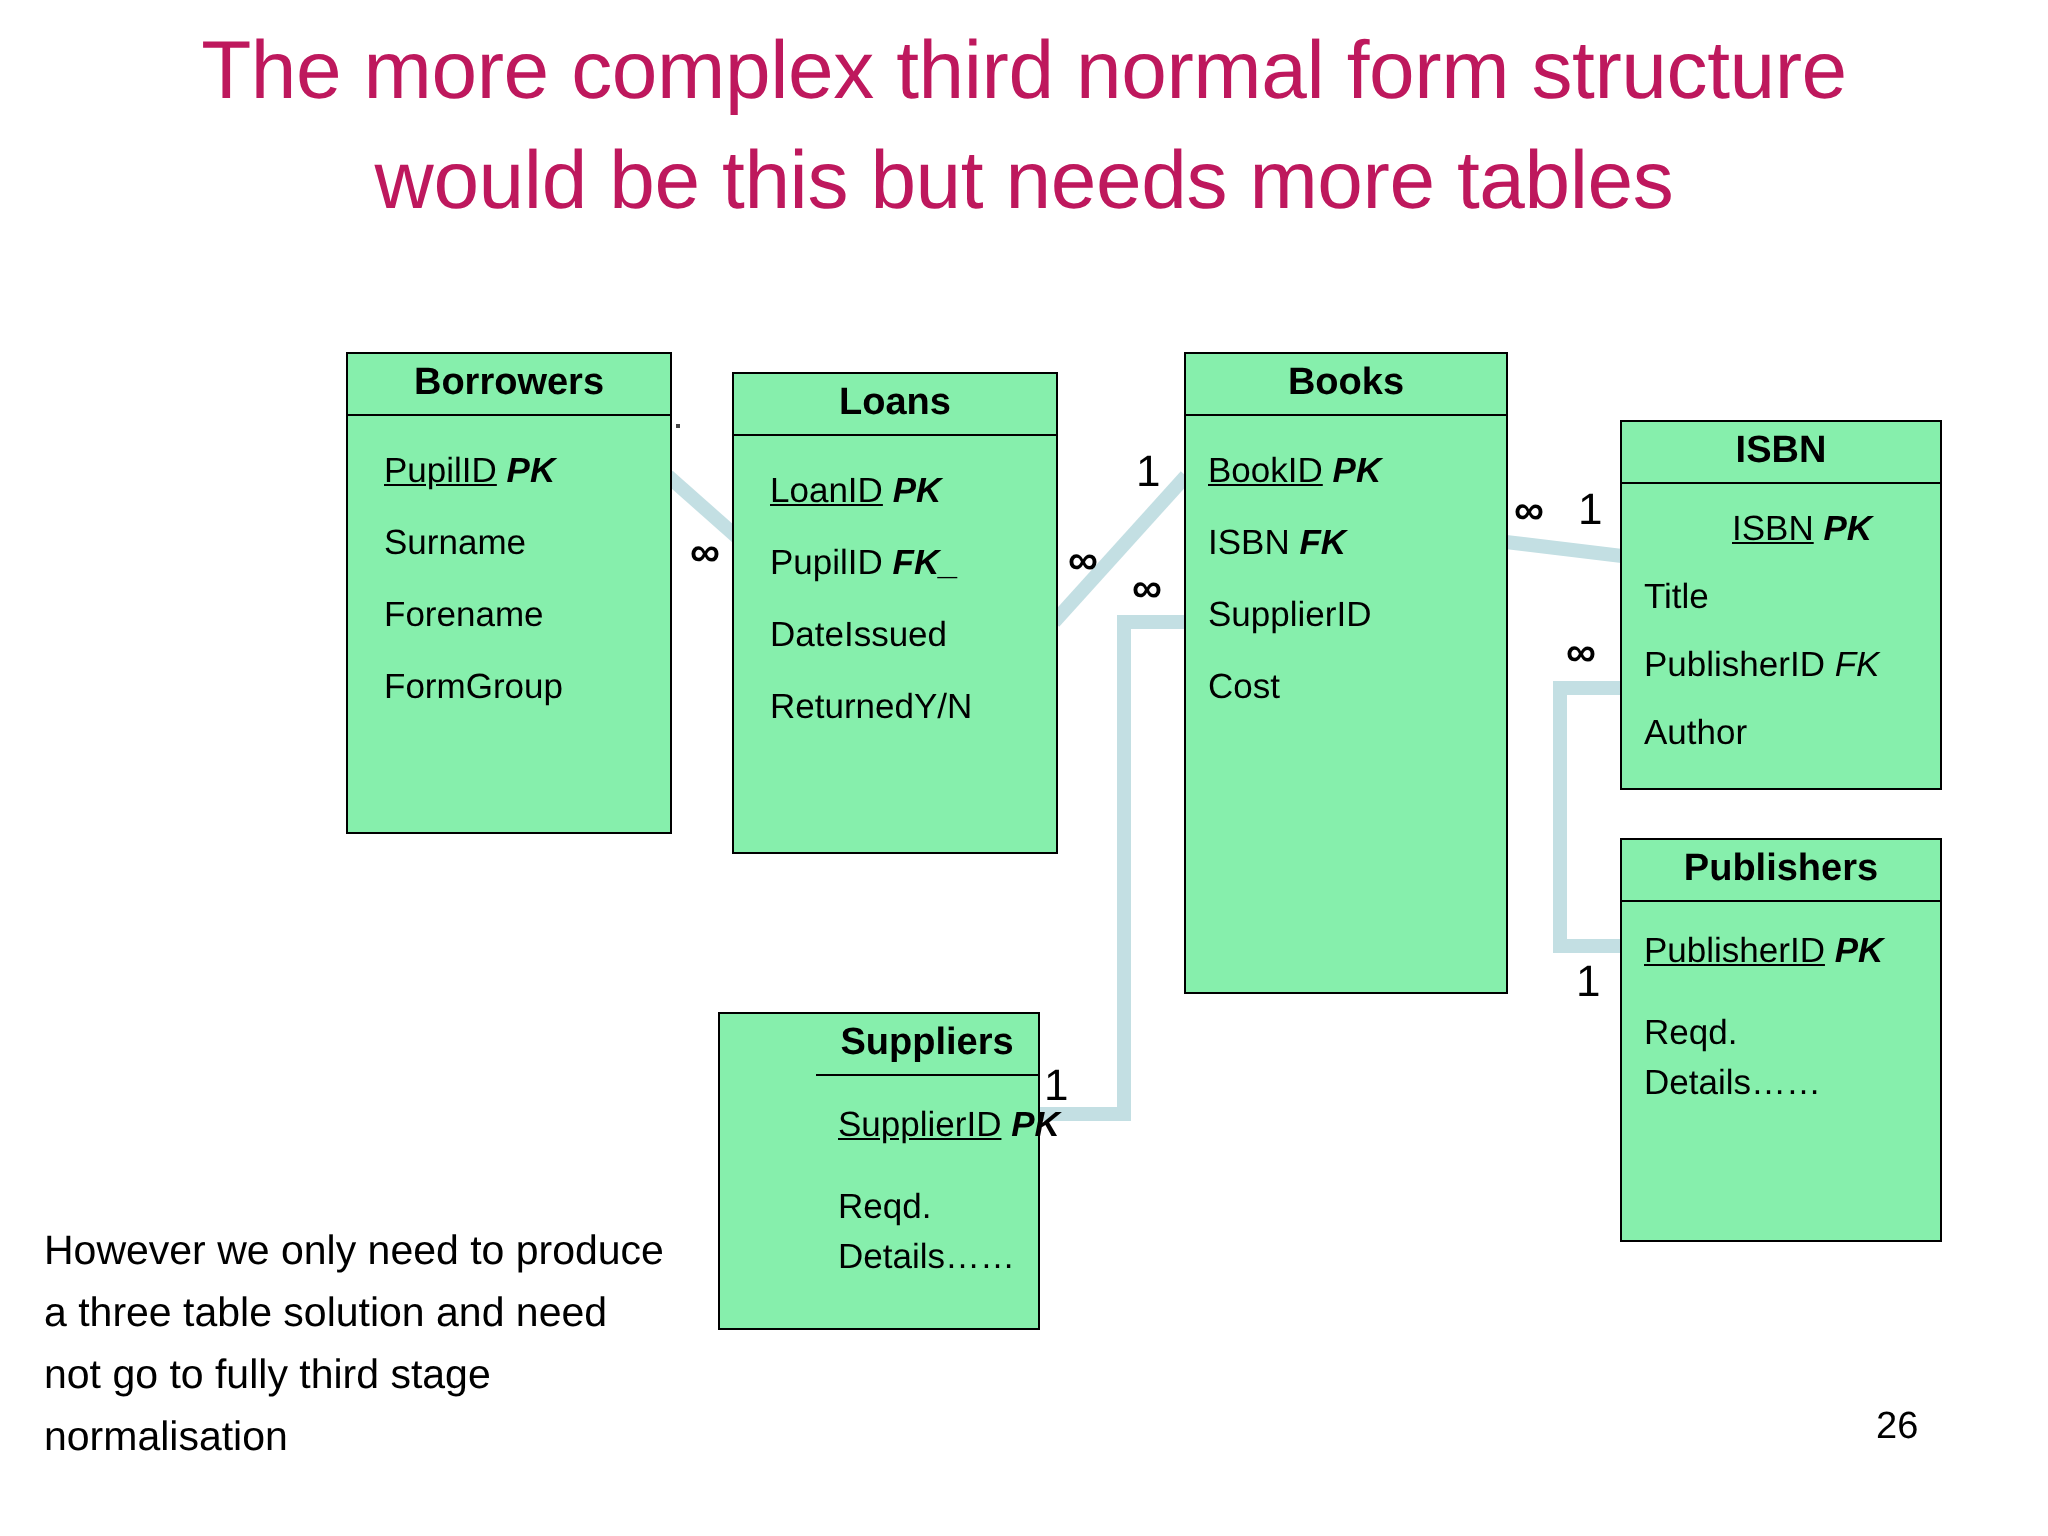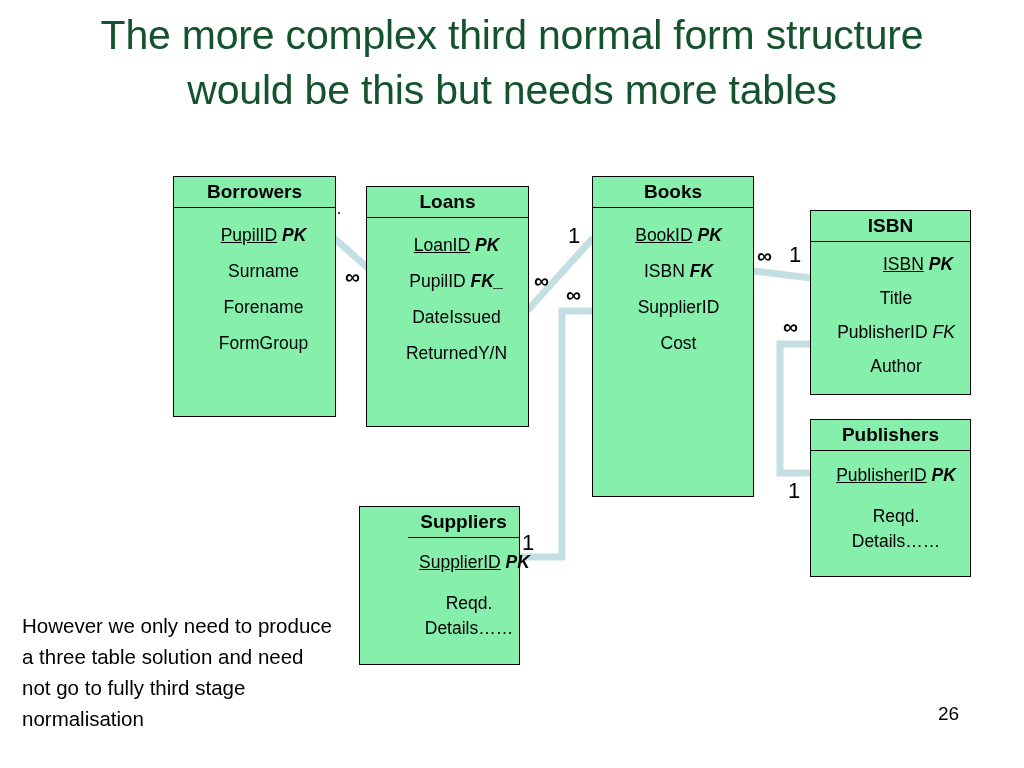--- a/index.html
+++ b/index.html
@@ -27,21 +27,21 @@
   #slide-title {
     position: absolute;
     left: 92px;
     top: 8px;
     width: 840px;
     text-align: center;
     font-size: 41px;
     line-height: 55px;
     font-weight: normal;
     letter-spacing: -0.2px;
-    color: #14532d;
+    color: #be185d;
   }
 
   
   #connectors {
     position: absolute;
     left: 0; top: 0;
     width: 1024px;
     height: 768px;
     pointer-events: none;
   }
@@ -58,21 +58,20 @@
     border-bottom: 1.6px solid #000000;
     text-align: center;
     font-weight: bold;
     font-size: 19px;
     line-height: 30px;
     height: 31px;
     letter-spacing: 0px;
   }
   .entity-body {
     padding: 9px 0 0 18px;
-    text-align: center;
   }
   .attr {
     font-size: 17.5px;
     line-height: 36px;
     white-space: pre;
   }
   .attr.tight {
     line-height: 25px;
   }
   .attr.gap {
@@ -186,21 +185,21 @@
   <div class="entity" style="left:810px; top:210px; width:161px; height:185px;">
     <div class="entity-header">ISBN</div>
     <div class="entity-body" style="padding-left:11px; padding-top:5px;">
       <div class="attr" style="line-height:34px;margin-left:44px;"><span class="pk-name">ISBN</span> <span class="tag-pk">PK</span></div>
       <div class="attr" style="line-height:34px;">Title</div>
       <div class="attr" style="line-height:34px;"><span>PublisherID</span> <span class="tag-fk-i">FK</span></div>
       <div class="attr" style="line-height:34px;">Author</div>
     </div>
   </div>
 
-  <div class="entity" style="left:810px; top:419px; width:161px; height:158px;">
+  <div class="entity" style="left:810px; top:419px; width:161px; height:202px;">
     <div class="entity-header">Publishers</div>
     <div class="entity-body" style="padding-left:11px; padding-top:9px;">
       <div class="attr" style="line-height:30px;"><span class="pk-name">PublisherID</span> <span class="tag-pk">PK</span></div>
       <div class="attr tight gap">Reqd.</div>
       <div class="attr tight">Details……</div>
     </div>
   </div>
 
   <div class="entity" style="left:359px; top:506px; width:161px; height:159px;padding-left:48px;">
     <div class="entity-header">Suppliers</div>

